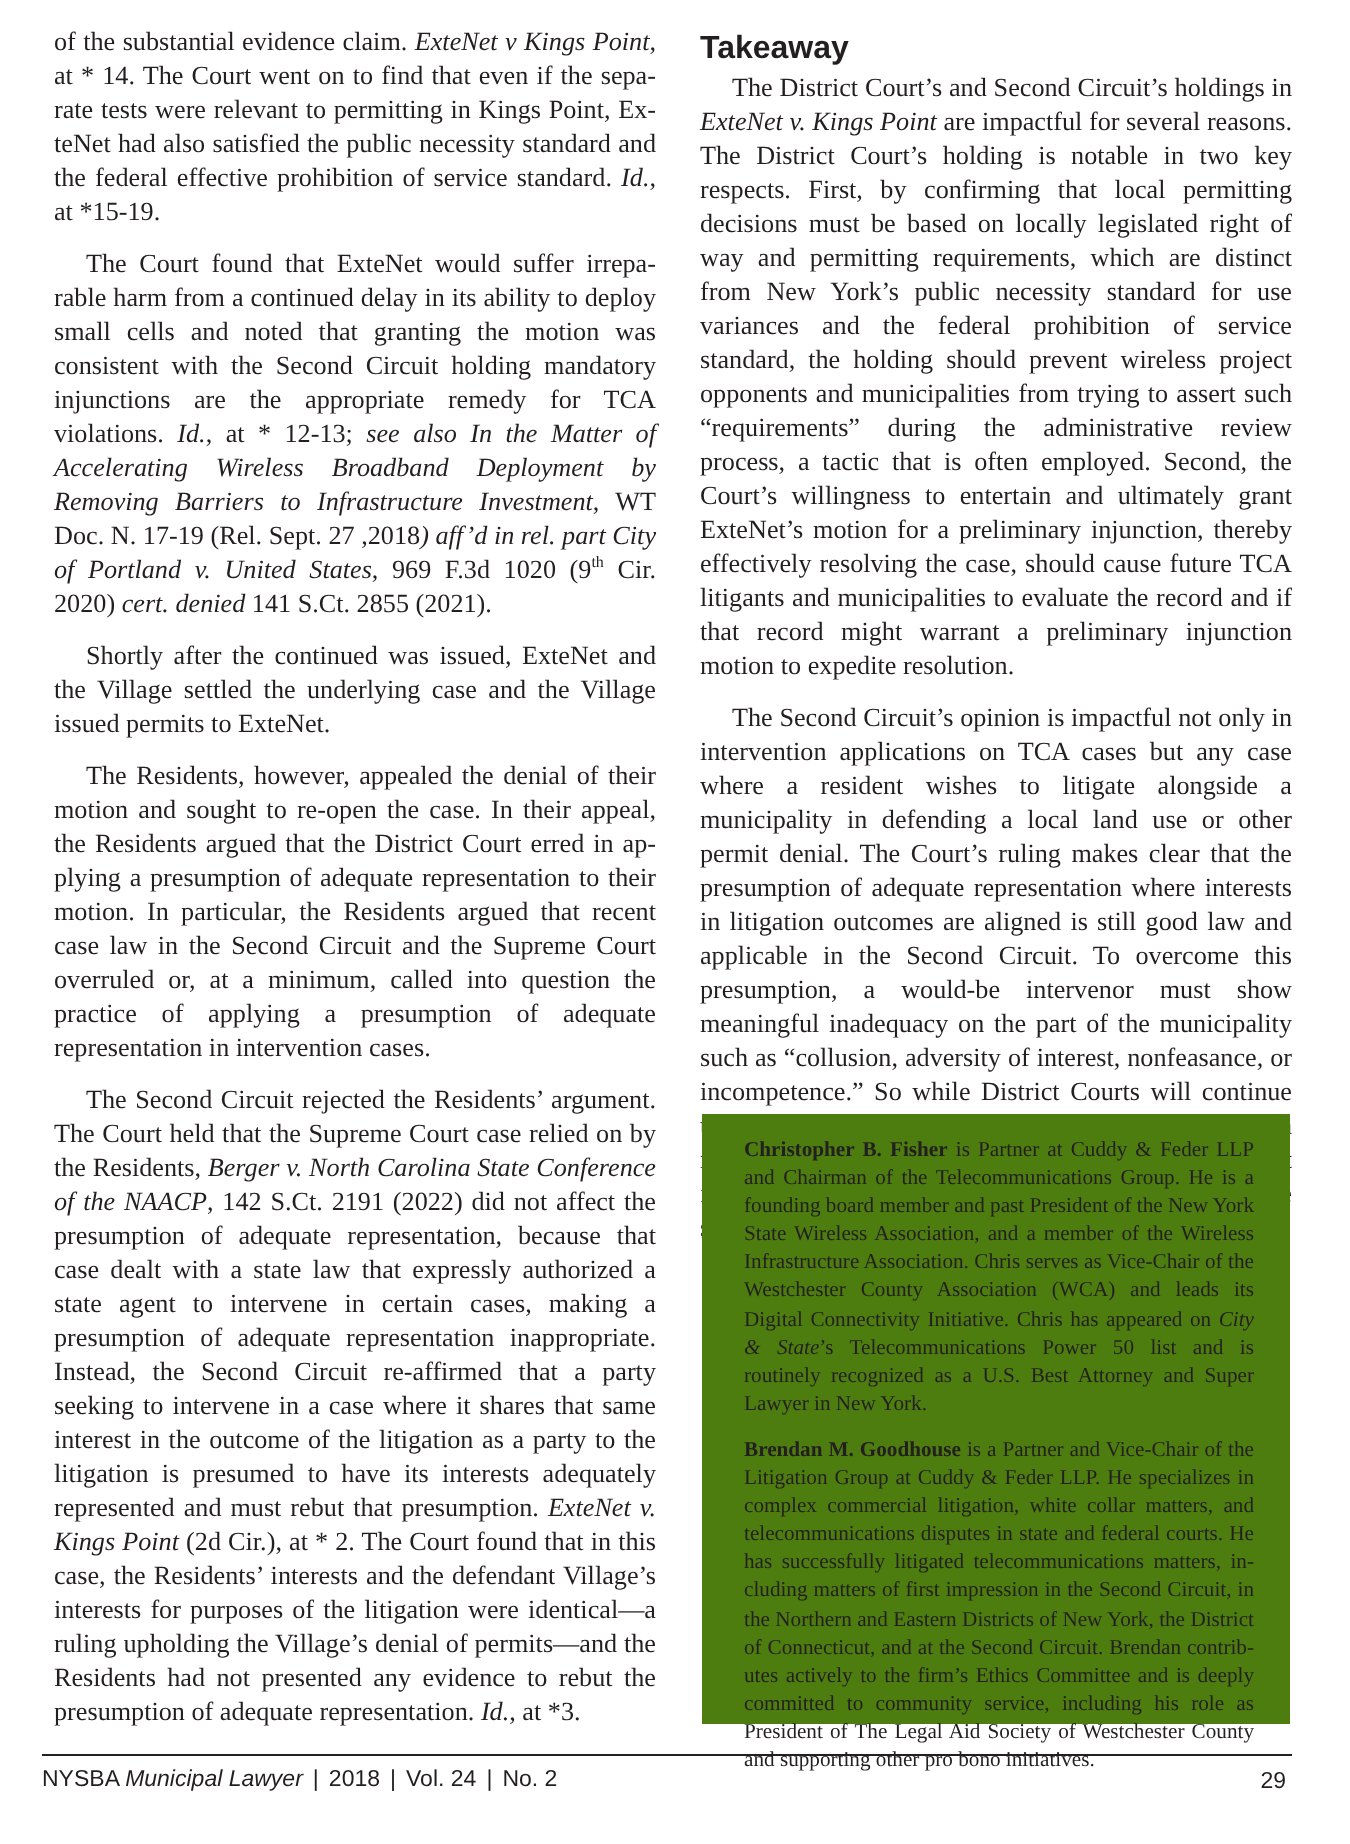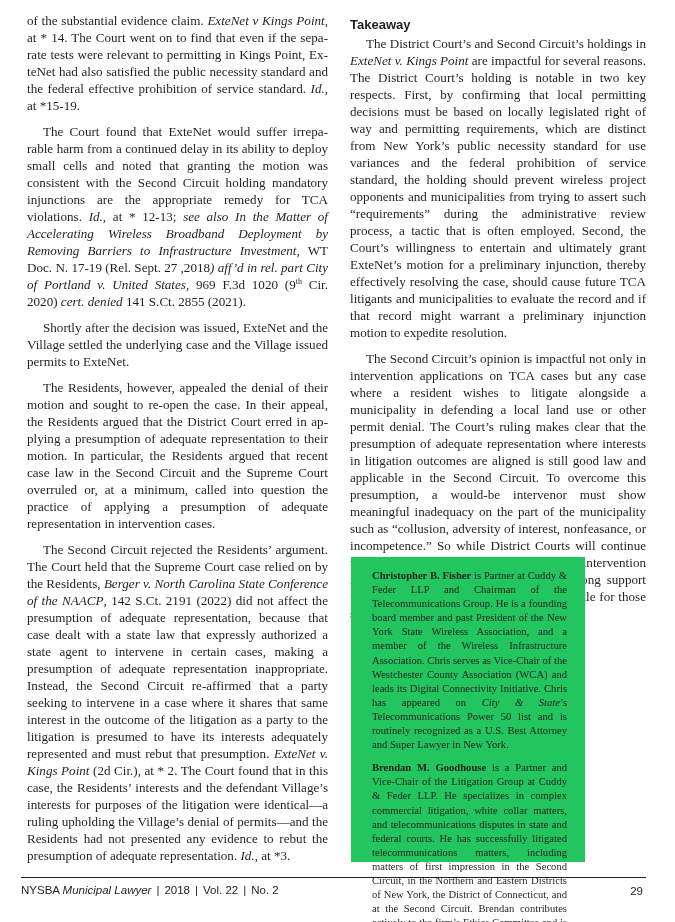--- a/index.html
+++ b/index.html
@@ -3,43 +3,43 @@
 <meta charset="utf-8">
 <style>
   html, body { margin: 0; padding: 0; background: #ffffff; }
   body { width: 675px; height: 922px; position: relative; overflow: hidden; color: #231f20; }
   .page { position: absolute; left: 0; top: 0; width: 675px; height: 922px; }
   .col { position: absolute; top: 12px; font-family: "Liberation Serif", "DejaVu Serif", serif; font-size: 13.1px; line-height: 17px; text-align: justify; hyphens: manual; }
   .col-left { left: 27px; width: 301px; }
   .col-right { left: 350px; width: 296px; }
   .col p { margin: 0 0 9px 0; text-indent: 16px; }
   .col p.noindent { text-indent: 0; }
-  .col h2 { font-family: "Liberation Sans", "DejaVu Sans", sans-serif; font-weight: bold; font-size: 13px; line-height: 19px; margin: 3px 0 1px 0; color: #231f20; }
+  .col h2 { font-family: "Liberation Sans", "DejaVu Sans", sans-serif; font-weight: bold; font-size: 16px; line-height: 19px; margin: 3px 0 1px 0; color: #231f20; }
   .col-right h2 { margin-top: 3px; }
   em { font-style: italic; }
   sup { font-size: 8px; line-height: 0; vertical-align: super; }
-  .bio-box { position: absolute; left: 351px; top: 557px; width: 234px; height: 305px; background: #22c55e; box-sizing: border-box; padding: 12px 18px 10px 21px; }
+  .bio-box { position: absolute; left: 351px; top: 557px; width: 294px; height: 305px; background: #4d7c0f; box-sizing: border-box; padding: 12px 18px 10px 21px; }
   .bio { font-family: "Liberation Serif", "DejaVu Serif", serif; font-size: 10.6px; line-height: 14.1px; text-align: justify; margin: 0 0 9px 0; color: #231f20; }
   .bio b { font-weight: bold; }
   .footer-rule { position: absolute; left: 21px; top: 877px; width: 625px; height: 1px; background: #231f20; }
   .footer { position: absolute; left: 21px; top: 883px; width: 625px; font-family: "Liberation Sans", "DejaVu Sans", sans-serif; font-size: 11.5px; line-height: 14px; color: #231f20; }
   .footer .pipe { display: inline-block; margin: 0 5px; color: #231f20; }
   .footer .pagenum { position: absolute; right: 3px; top: 1px; }
 </style>
 </head>
 <body>
 
 <div class="page">
 
   <div class="col col-left">
     <p class="noindent"><span>of the substantial evidence claim. </span><em>ExteNet v Kings Point</em><span>, at * 14. The Court went on to find that even if the sepa­rate tests were relevant to permitting in Kings Point, Ex­teNet had also satisfied the public necessity standard and the federal effective prohibition of service standard. </span><em>Id.</em><span>, at *15-19.</span></p>
 
     <p><span>The Court found that ExteNet would suffer irrepa­rable harm from a continued delay in its ability to deploy small cells and noted that granting the motion was consis­tent with the Second Circuit holding mandatory injunc­tions are the appropriate remedy for TCA violations. </span><em>Id.</em><span>, at * 12-13; </span><em>see also In the Matter of Accelerating Wireless Broadband Deployment by Removing Barriers to Infrastruc­ture Investment</em><span>, WT Doc. N. 17-19 (Rel. Sept. 27 ,2018</span><em>)</em><em> aff’d in rel. part City of Portland v. United States</em><span>, 969 F.3d 1020 (9</span><sup>th</sup><span> Cir. 2020) </span><em>cert. denied</em><span> 141 S.Ct. 2855 (2021).</span></p>
 
-    <p>Shortly after the decision was issued, ExteNet and the Village settled the underlying case and the Village issued permits to ExteNet.</p>
+    <p>Shortly after the continued was issued, ExteNet and the Village settled the underlying case and the Village issued permits to ExteNet.</p>
 
 
     <p>The Residents, however, appealed the denial of their motion and sought to re-open the case. In their appeal, the Residents argued that the District Court erred in ap­plying a presumption of adequate representation to their motion. In particular, the Residents argued that recent case law in the Second Circuit and the Supreme Court overruled or, at a minimum, called into question the prac­tice of applying a presumption of adequate representation in intervention cases.</p>
 
     <p><span>The Second Circuit rejected the Residents’ argument. The Court held that the Supreme Court case relied on by the Residents, </span><em>Berger v. North Carolina State Confer­ence of the NAACP</em><span>, 142 S.Ct. 2191 (2022) did not affect the presumption of adequate representation, because that case dealt with a state law that expressly authorized a state agent to intervene in certain cases, making a presumption of adequate representation inappropriate. Instead, the Sec­ond Circuit re-affirmed that a party seeking to intervene in a case where it shares that same interest in the outcome of the litigation as a party to the litigation is presumed to have its interests adequately represented and must rebut that presumption. </span><em>ExteNet v. Kings Point</em><span> (2d Cir.), at * 2. The Court found that in this case, the Residents’ interests and the defendant Village’s interests for purposes of the litigation were identical—a ruling upholding the Village’s denial of permits—and the Residents had not presented any evidence to rebut the presumption of adequate repre­sentation. </span><em>Id.</em><span>, at *3.</span></p>
   </div>
 
   <div class="col col-right">
     <h2>Takeaway</h2>
 
@@ -49,17 +49,17 @@
   </div>
 
   <div class="bio-box">
     <p class="bio"><b>Christopher B. Fisher</b><span> is Partner at Cuddy &amp; Feder LLP and Chairman of the Telecommunications Group. He is a founding board member and past President of the New York State Wireless Association, and a member of the Wireless Infrastructure Association. Chris serves as Vice-Chair of the Westchester County Association (WCA) and leads its Digital Connectivity Initiative. Chris has appeared on </span><em>City &amp; State</em><span>’s Telecommunications Power 50 list and is routinely recog­nized as a U.S. Best Attorney and Super Lawyer in New York.</span></p>
     <p class="bio"><b>Brendan M. Goodhouse</b><span> is a Partner and Vice-Chair of the Litigation Group at Cuddy &amp; Feder LLP. He specializes in complex commercial litigation, white collar matters, and telecommunications disputes in state and federal courts. He has successfully litigated telecommunications matters, in­cluding matters of first impression in the Second Circuit, in the Northern and Eastern Districts of New York, the District of Connecticut, and at the Second Circuit. Brendan contrib­utes actively to the firm’s Ethics Committee and is deeply committed to community service, including his role as Presi­dent of The Legal Aid Society of Westchester County and supporting other pro bono initiatives.</span></p>
   </div>
 
   <div class="footer-rule"></div>
   <div class="footer">
     <span>NYSBA</span>
-    <em>Municipal Lawyer</em><span class="pipe">|</span><span>2018</span><span class="pipe">|</span><span>Vol. 22</span><span class="pipe">|</span><span>No. 2</span>
+    <em>Municipal Lawyer</em><span class="pipe">|</span><span>2018</span><span class="pipe">|</span><span>Vol. 24</span><span class="pipe">|</span><span>No. 2</span>
     <span class="pagenum">29</span>
   </div>
 
 </div>
 
 </body></html>

